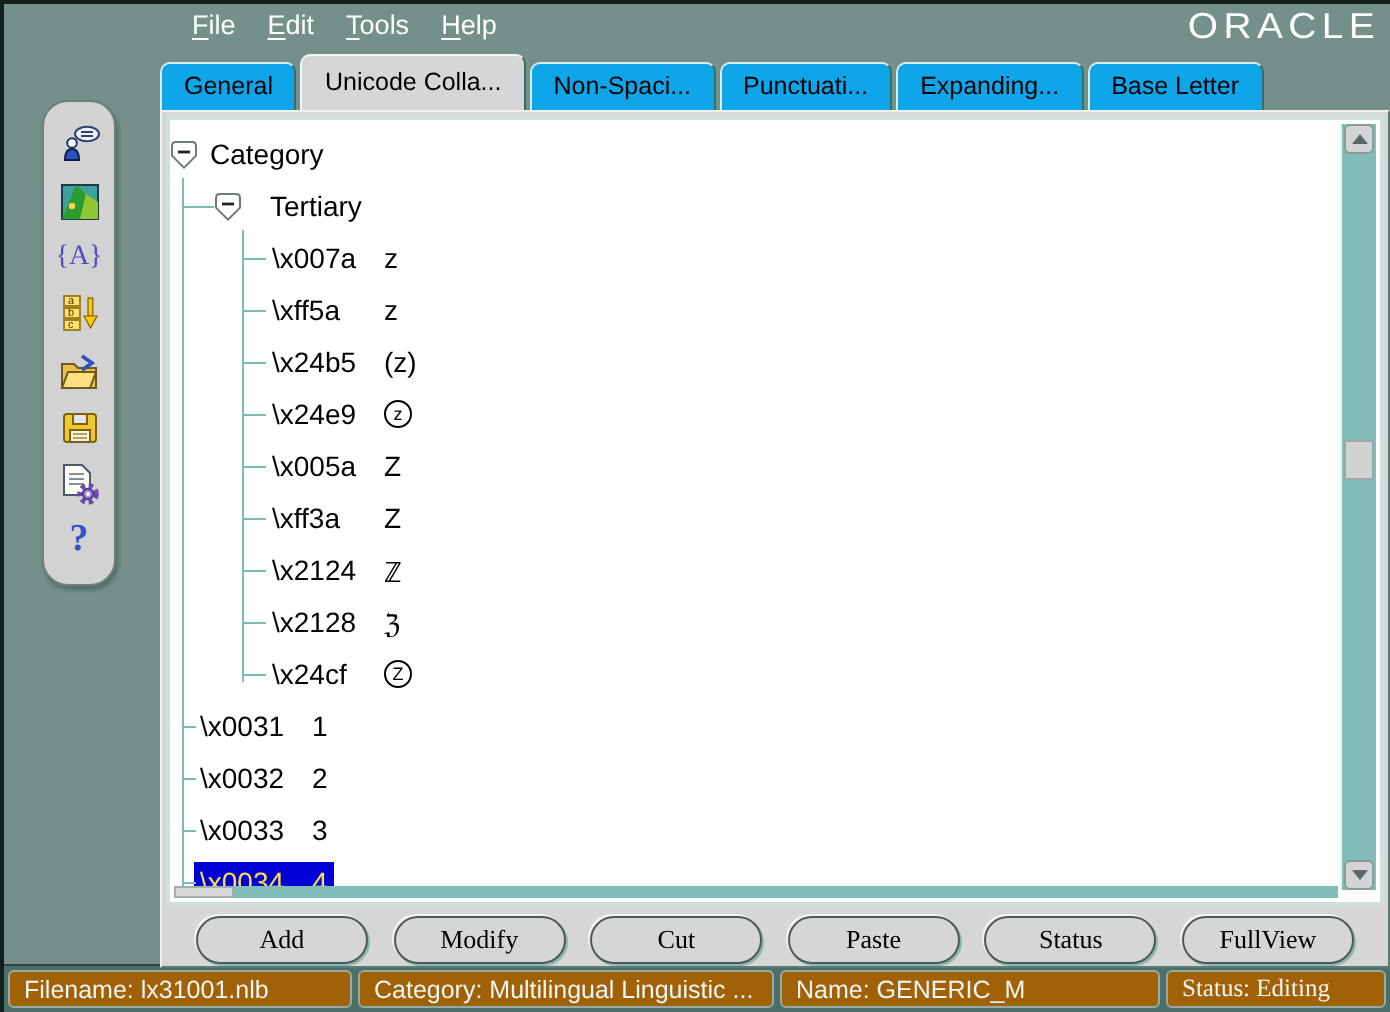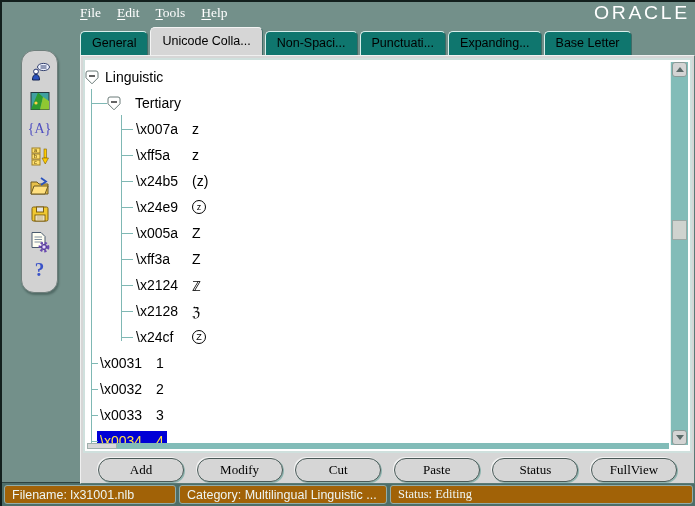--- a/index.html
+++ b/index.html
@@ -1,30 +1,30 @@
 <!DOCTYPE html>
 <html><head>
 <meta charset="utf-8">
 <style>
   html,body{margin:0;padding:0;background:#36504c;font-family:"Liberation Sans",sans-serif;}
   .window{position:relative;width:695px;height:506px;background:#73908a;overflow:hidden;
           border-left:2px solid #121f1d;border-top:2px solid #121f1d;box-sizing:border-box;}
 
   
   .menubar{position:absolute;left:0;top:0;width:100%;height:24px;}
-  .menu-items{position:absolute;left:78px;top:3px;display:flex;font-family:Liberation Serif, serif;}
+  .menu-items{position:absolute;left:94px;top:3px;display:flex;}
   .menu-item{color:#ffffff;font-size:13.5px;margin-right:16px;cursor:default;}
   .menu-item u{text-decoration:underline;text-underline-offset:2px;}
   .logo{position:absolute;right:5px;top:1px;color:#ffffff;font-size:18px;font-weight:500;
         letter-spacing:2.5px;transform:scaleX(1.08);transform-origin:right;}
 
   
   .tabbar{position:absolute;left:78px;top:25px;right:2px;height:28px;display:flex;align-items:flex-end;}
   .tab{height:23px;line-height:23px;padding:0 11px;margin-right:2px;font-size:12.5px;color:#000;
-       background:#0f766e;border:1px solid #3f6b66;border-bottom:none;border-top-color:#d8efec;
+       background:#0ea5e9;border:1px solid #3f6b66;border-bottom:none;border-top-color:#d8efec;
        border-left-color:#d8efec;border-radius:5px 5px 0 0;white-space:nowrap;}
   .tab.active{height:27px;line-height:26px;background:#d6d6d6;position:relative;z-index:3;
        border-top-color:#f4f4f4;border-left-color:#f4f4f4;}
   .tab-scroll{position:absolute;right:3px;bottom:3px;width:21px;height:19px;background:#cfcfcf;
        border:1px solid #6d8581;border-radius:4px;display:flex;align-items:center;justify-content:center;}
 
   
   .sidebar{position:absolute;left:19px;top:48px;width:37px;height:243px;background:#d2d2d2;
        border:1px solid #6f7f7c;border-radius:13px;display:flex;flex-direction:column;
        align-items:center;justify-content:space-between;padding:10px 0;box-sizing:border-box;
@@ -184,21 +184,21 @@
   <div class="tabpage">
     <div class="panel">
       <div class="tree" id="treeRows">
         <div class="vline lineA"></div>
         <div class="vline lineB"></div>
       <div class="row branch lvl0">
             <svg class="handle" viewBox="0 0 14 15">
               <path d="M3 1 H11 Q13 1 13 3 V7.8 L7 13.8 L1 7.8 V3 Q1 1 3 1 Z" fill="#ffffff" stroke="#6b7b78"></path>
               <line x1="4" y1="6" x2="10" y2="6" stroke="#222222" stroke-width="1.4"></line>
             </svg>
-            <span>Linguistic</span>
+            <span>Category</span>
           </div>
           <div class="row branch lvl1">
             <svg class="handle" viewBox="0 0 14 15">
               <path d="M3 1 H11 Q13 1 13 3 V7.8 L7 13.8 L1 7.8 V3 Q1 1 3 1 Z" fill="#ffffff" stroke="#6b7b78"></path>
               <line x1="4" y1="6" x2="10" y2="6" stroke="#222222" stroke-width="1.4"></line>
             </svg>
             <span>Tertiary</span>
           </div>
           <div class="row leaf lvl2">
             <span class="lbl">
@@ -298,16 +298,17 @@
         <button class="pill">Cut</button>
         <button class="pill">Paste</button>
         <button class="pill">Status</button>
         <button class="pill">FullView</button>
       </div>
   </div>
 
   <div class="statusbar" id="statusBar">
       <div class="cell c0">Filename: lx31001.nlb</div>
       <div class="cell c1">Category: Multilingual Linguistic ...</div>
+      <div class="cell c2">Name: GENERIC_M</div>
       <div class="cell c3">Status: Editing</div>
     </div>
 
 </div>
 
 </body></html>

